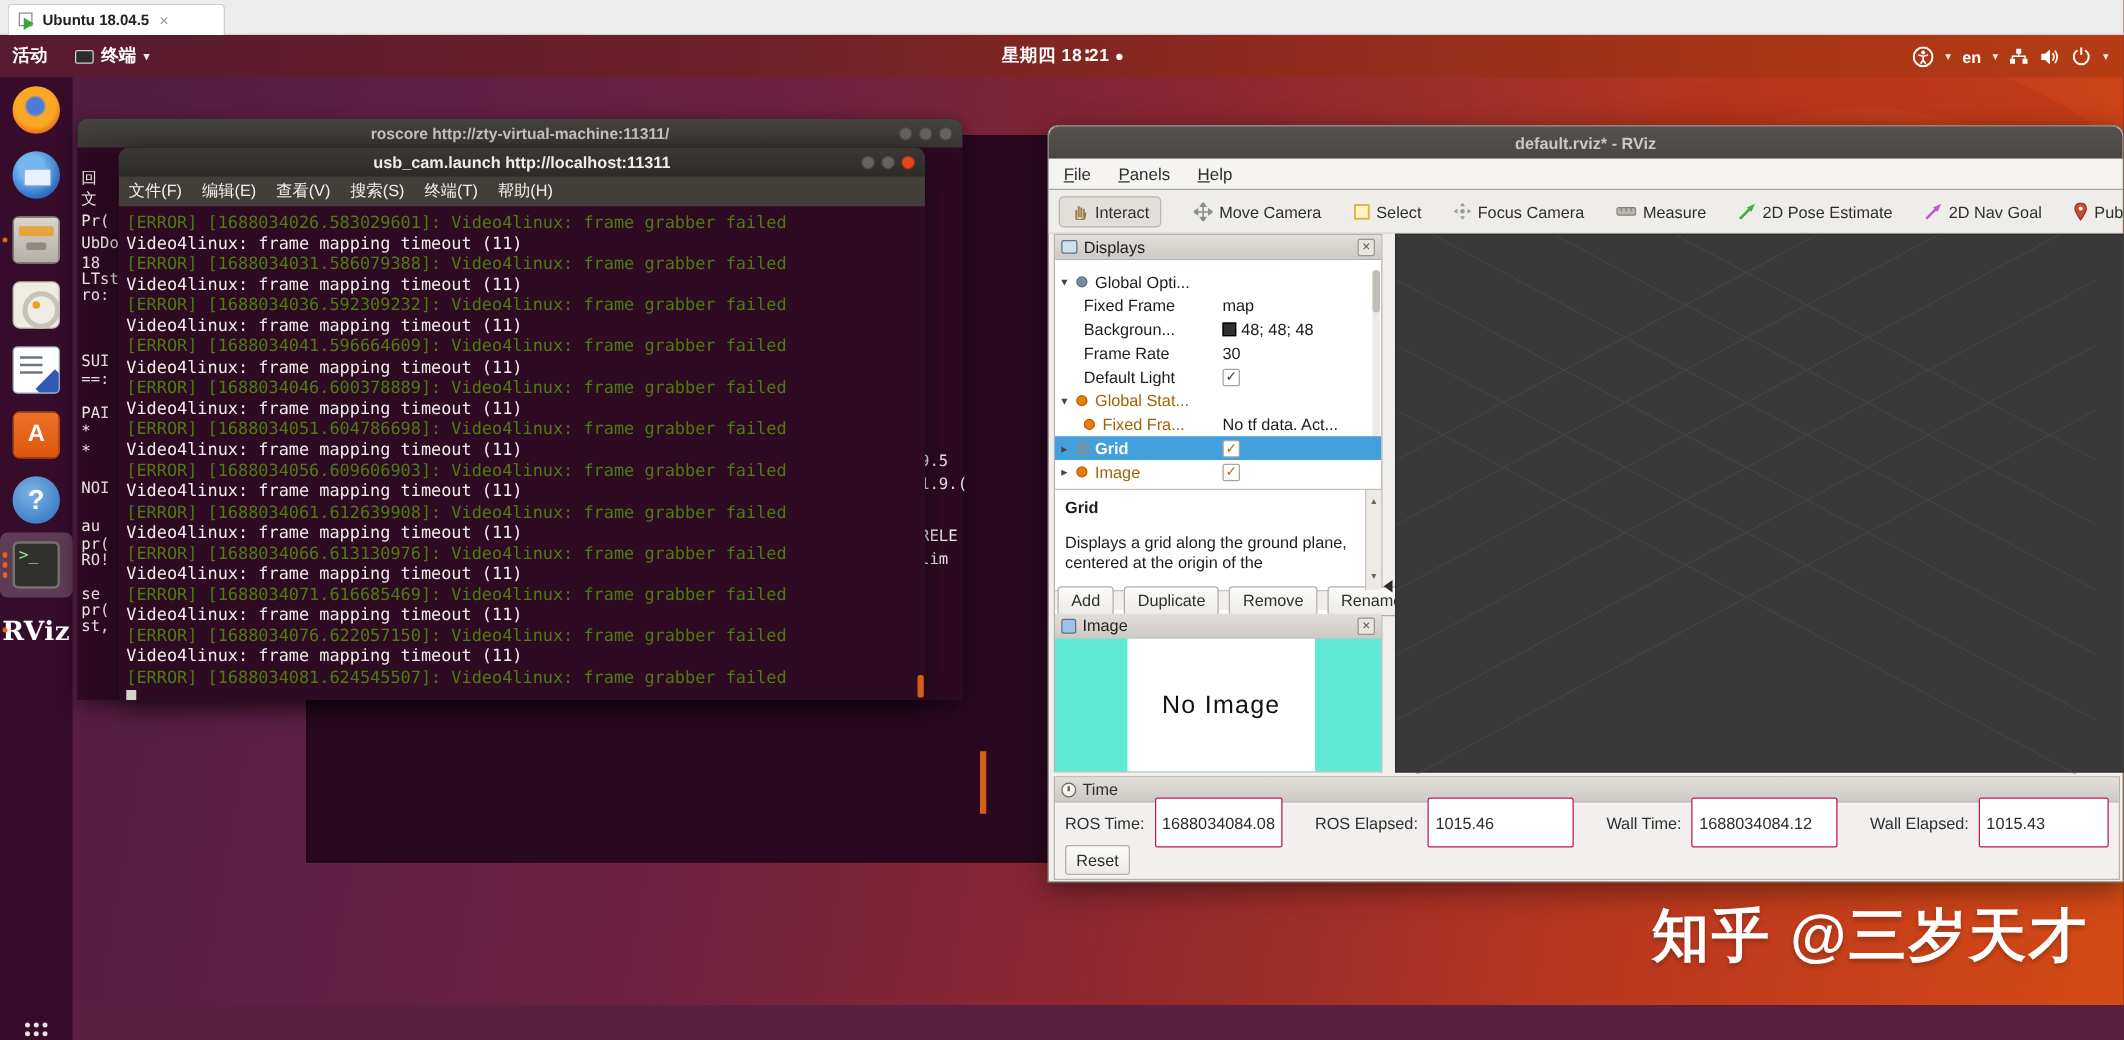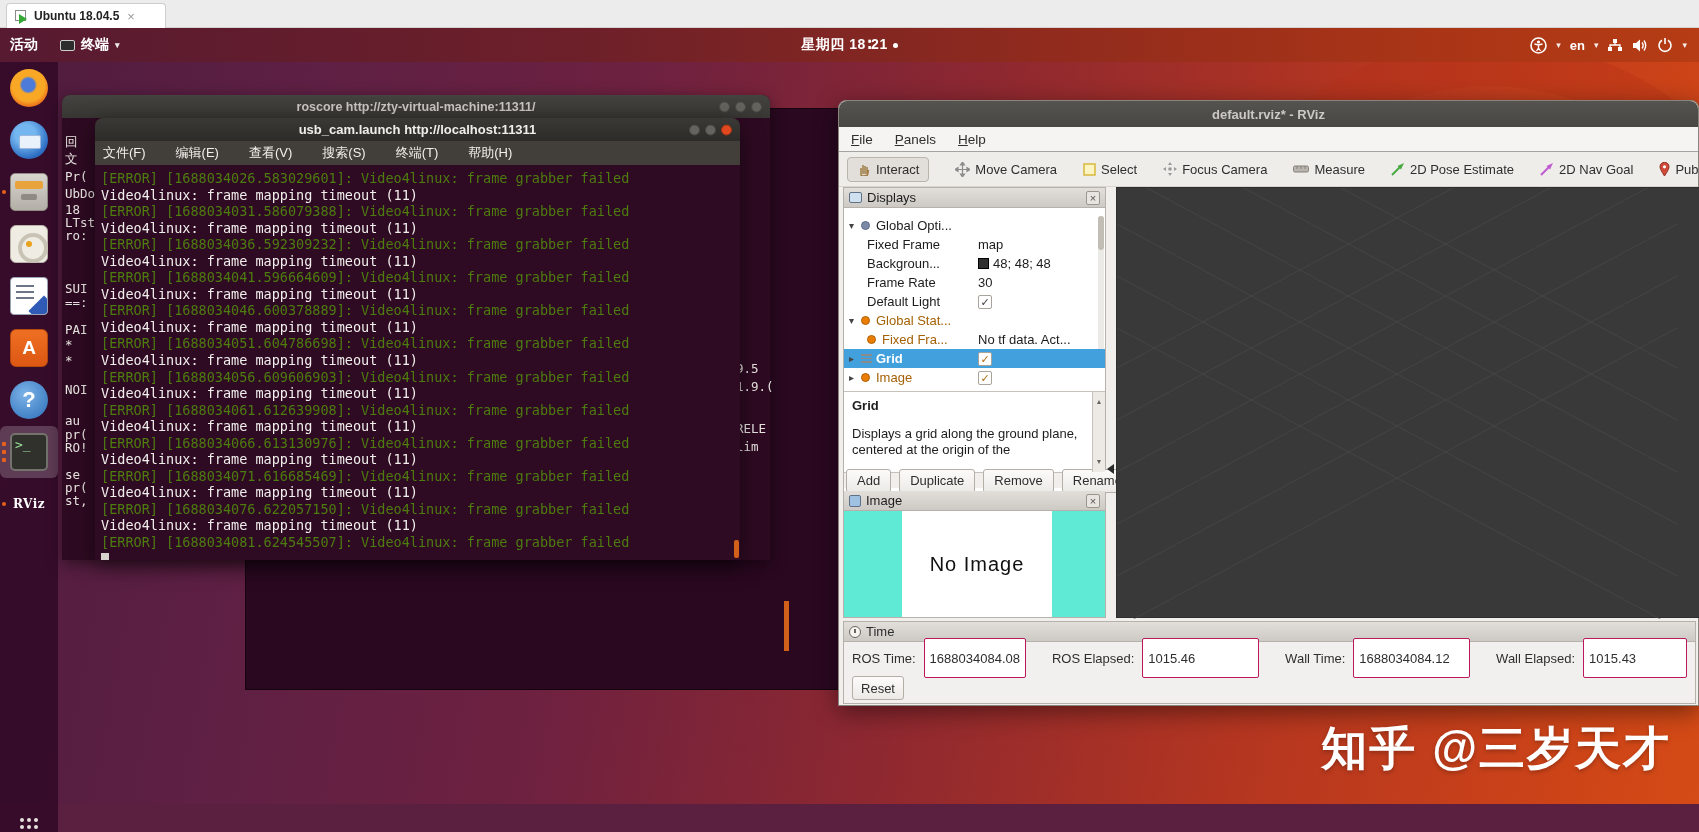--- a/index.html
+++ b/index.html
@@ -9,21 +9,21 @@
 
   
   #desktop { left:0; top:28; width:1699px; height:804px;
     background:linear-gradient(100deg,#4f1c3e 0%,#5e2044 18%,#6e2140 36%,#8e2830 55%,#b53620 75%,#cc4318 92%,#d54b16 100%); }
   .swirl { border-radius:50%; border:46px solid rgba(180,45,22,0.30); }
   #swirl1 { left:1180px; top:40px; width:620px; height:620px; }
   #swirl2 { left:1420px; top:330px; width:300px; height:300px; border-width:30px; border-color:rgba(160,35,18,0.25); }
 
   
   #vmbar { left:0; top:0; width:1699px; height:28px; background:#edecec; border-bottom:1px solid #d5d3d1; }
-  #vmtab { left:6px; top:3px; height:25px; width:160px; background:#fff; border:1px solid #cfcdca; border-bottom:none;
+  #vmtab { left:6px; top:3px; height:25px; width:174px; background:#fff; border:1px solid #cfcdca; border-bottom:none;
     border-radius:4px 4px 0 0; display:flex; align-items:center; padding:0 8px; gap:6px; }
   #vmtab .ticon { width:13px; height:13px; position:relative; }
   #vmtab .ticon:before { content:""; position:absolute; left:0; top:0; width:9px; height:9px; border:1.5px solid #8a8a8a; }
   #vmtab .ticon:after { content:""; position:absolute; left:4px; top:4px; width:0; height:0;
     border-left:8px solid #35a835; border-top:5px solid transparent; border-bottom:5px solid transparent; }
   #vmtab .tt { font-size:12px; font-weight:bold; color:#222; white-space:nowrap; }
   #vmtab .tx { color:#9a9a9a; font-size:13px; margin-left:2px; }
 
   
   #topbar { left:0; top:28px; width:1699px; height:34px; color:#fff; font-size:14px;
@@ -61,21 +61,21 @@
   .ic-writer:before { content:""; position:absolute; right:-8px; bottom:-8px; width:22px; height:22px; background:#2f5bb7; transform:rotate(45deg); }
   .ic-writer:after { content:""; position:absolute; left:5px; top:7px; width:18px; height:2px; background:#6b7687;
     box-shadow:0 6px 0 #6b7687, 0 12px 0 #6b7687; }
   .ic-soft { border-radius:6px; background:linear-gradient(#ef7023,#dd5713); border:1px solid #b5480f; color:#fff;
     display:flex; align-items:center; justify-content:center; font-weight:bold; font-size:19px; }
   .ic-help { border-radius:50%; background:radial-gradient(circle at 40% 35%,#7db3e8,#3f7fc4 75%); color:#fff;
     display:flex; align-items:center; justify-content:center; font-weight:bold; font-size:22px; }
   .slot.sel { background:rgba(255,255,255,0.20); border-radius:6px; }
   .ic-term { border-radius:5px; background:#30302c; border:2px solid #73726d; color:#9be29b;
     font-family:"DejaVu Sans Mono",monospace; font-size:13px; padding:2px 3px; }
-  .ic-rviz { width:auto; height:auto; color:#fff; font-weight:bold; font-size:12px; letter-spacing:0.5px; font-family:"DejaVu Serif",serif; }
+  .ic-rviz { width:auto; height:auto; color:#fff; font-weight:bold; font-size:21px; letter-spacing:0.5px; font-family:"DejaVu Serif",serif; }
   #showapps { position:absolute; bottom:10px; left:20px; width:4px; height:4px; border-radius:50%; background:#e6e2de;
     box-shadow:7px 0 0 #e6e2de, 14px 0 0 #e6e2de, 0 7px 0 #e6e2de, 7px 7px 0 #e6e2de, 14px 7px 0 #e6e2de,
                0 14px 0 #e6e2de, 7px 14px 0 #e6e2de, 14px 14px 0 #e6e2de; }
 
   
   #winB { left:245px; top:108px; width:645px; height:582px; background:#2a0820; border:1px solid #17040f; }
   #winB .obar { position:absolute; left:538px; top:492px; width:5px; height:50px; background:#d2601a; }
   #winA { left:62px; top:95px; width:708px; height:465px; background:#2e0a22; border-radius:8px 8px 0 0;
     box-shadow:0 4px 16px rgba(0,0,0,0.45); }
   #winA .tbar { height:23px; background:linear-gradient(#44433f,#373632); border-radius:8px 8px 0 0;
@@ -85,21 +85,21 @@
   .wdot { width:11px; height:11px; border-radius:50%; background:#64635e; border:1px solid #4a4945; }
   .wdot.close { background:#e0481f; border-color:#a33414; }
   .frag { position:absolute; color:#e8e5e1; font-family:"DejaVu Sans Mono",monospace; font-size:12.5px; white-space:pre; }
 
   
   #term { left:95px; top:118px; width:645px; height:442px; background:#2f0a23; border-radius:8px 8px 0 0;
     box-shadow:0 6px 22px rgba(0,0,0,0.5); }
   #term .tbar { height:23px; background:linear-gradient(#3a3935,#2c2b28); border-radius:8px 8px 0 0;
     display:flex; align-items:center; justify-content:center; position:relative; }
   #term .tbar .ttl { font-size:13px; font-weight:bold; color:#f0eeea; }
-  #term .mbar { height:24px; background:#423f3b; display:flex; align-items:center; gap:30px; padding:0 8px;
+  #term .mbar { height:24px; background:#423f3b; display:flex; align-items:center; gap:16px; padding:0 8px;
     color:#f2f0ec; font-size:13px; }
   #term .body { position:relative; height:395px; padding:5px 0 0 6px; font-family:"DejaVu Sans Mono",monospace;
     font-size:13.5px; line-height:16.55px; white-space:pre; overflow:hidden; }
   .lerr { color:#4d7c0f; }
   .lwhite { color:#f1efec; }
   .cursor { display:inline-block; width:8px; height:14px; background:#d7d3cc; vertical-align:middle; }
   #term .sb { position:absolute; right:1px; bottom:2px; width:5px; height:18px; background:#d2601a; border-radius:2px; }
 
   
   #rviz { left:838px; top:100px; width:861px; height:606px; background:#f1efec; border:1px solid #89847c;

